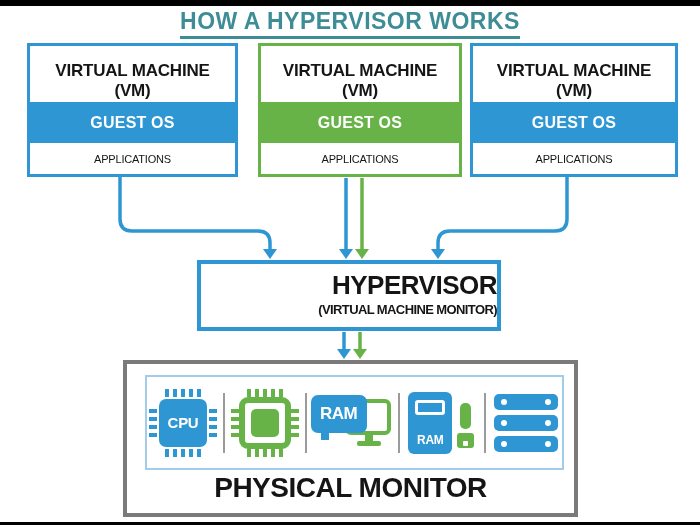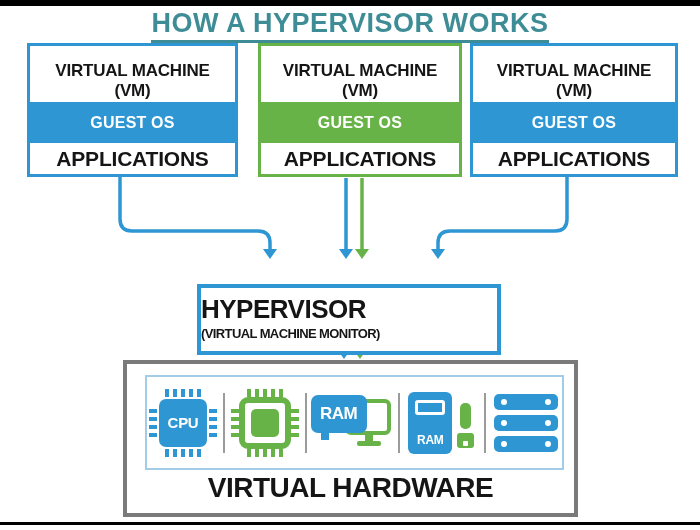--- a/index.html
+++ b/index.html
@@ -20,21 +20,21 @@
   .topbar{position:absolute;left:0;top:0;width:700px;height:6px;background:#000;}
   .bottombar{position:absolute;left:0;top:522px;width:700px;height:3px;background:#000;}
 
   .title{
     position:absolute;left:0;top:8px;width:700px;
     text-align:center;
   }
   .title span{
     display:inline-block;
     color:var(--teal);
-    font-size:27px;font-weight:bold;letter-spacing:0.5px;
+    font-size:23px;font-weight:bold;letter-spacing:0.5px;
     border-bottom:3px solid var(--teal);
     padding-bottom:1px;
   }
 
   
   .vm{
     position:absolute;top:43px;height:134px;background:#fff;
     border:3px solid var(--blue);
     display:flex;flex-direction:column;
   }
@@ -49,30 +49,29 @@
     padding-top:13px;
   }
   .vm-band{
     height:41px;background:var(--blue);
     display:flex;align-items:center;justify-content:center;
     color:#fff;font-weight:bold;font-size:16px;letter-spacing:0.2px;
   }
   .vm.green .vm-band{background:var(--green);}
   .vm-apps{
     flex:1;display:flex;align-items:center;justify-content:center;
-    color:var(--ink);font-weight:bold;font-size:21px;letter-spacing:-0.2px;text-align:center;
+    color:var(--ink);font-weight:normal;font-size:11px;letter-spacing:-0.2px;text-align:center;
   }
 
   
   .hypervisor{
     position:absolute;left:197px;top:260px;width:304px;height:71px;
     border:4px solid var(--blue);background:#fff;
-    display:flex;flex-direction:column;justify-content:center;text-align:left;
+    display:flex;flex-direction:column;justify-content:center;text-align:right;
     color:var(--ink);
-    margin-top:24px;
   }
   .hyp-title{font-size:26px;font-weight:bold;line-height:28px;letter-spacing:-0.5px;}
   .hyp-sub{font-size:13px;font-weight:bold;line-height:21px;letter-spacing:-0.6px;}
 
   
   .hardware{
     position:absolute;left:123px;top:360px;width:455px;height:157px;
     border:4px solid var(--gray);background:#fff;
   }
   .hw-inner{
@@ -271,14 +270,14 @@
             <span class="d2"></span>
           </div>
         <div class="bar">
             <span class="d1"></span>
             <span class="d2"></span>
           </div>
       </div>
     </div>
 
   </div>
-  <div class="hw-label">VIRTUAL HARDWARE</div>
+  <div class="hw-label">PHYSICAL MONITOR</div>
 </div>
 
 </body></html>

